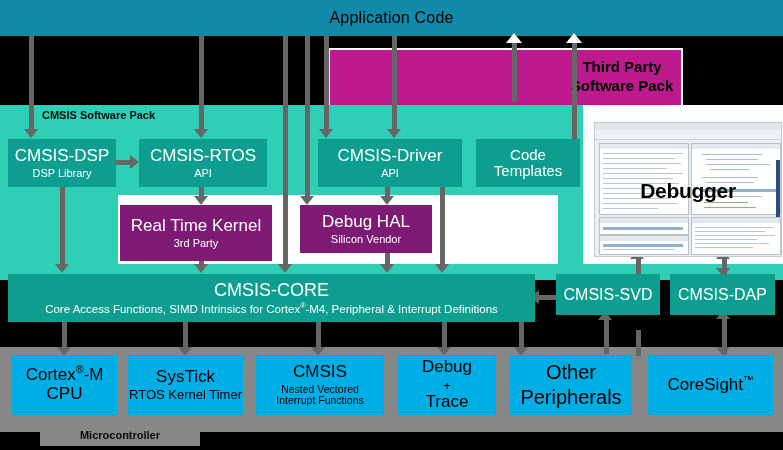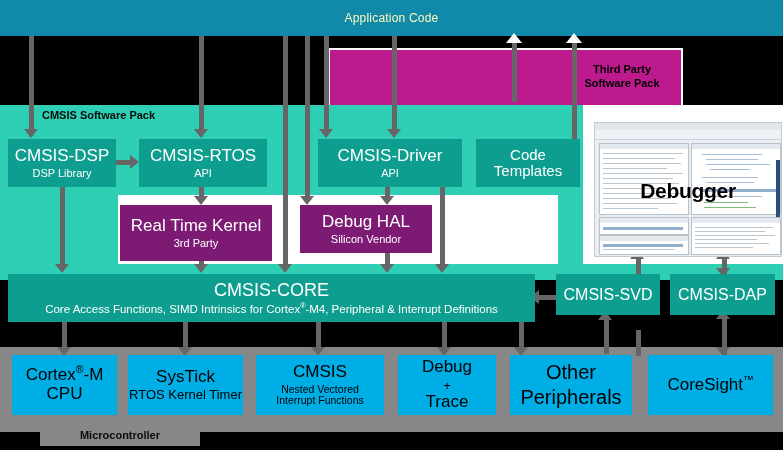--- a/index.html
+++ b/index.html
@@ -5,36 +5,36 @@
   html,body{margin:0;padding:0;background:#000;}
   body{width:783px;height:450px;overflow:hidden;
        font-family:"Liberation Sans",sans-serif;}
   #stage{position:relative;width:783px;height:450px;background:#000;}
 
   .abs{position:absolute;box-sizing:border-box;}
 
   
   #app-band{left:0;top:0;width:783px;height:36px;background:#1189a8;
             display:flex;align-items:center;justify-content:center;}
-  #app-band .txt{color:#fef9c3;font-size:12px;letter-spacing:.2px;}
+  #app-band .txt{color:#000000;font-size:16px;letter-spacing:.2px;}
 
   #cmsis-region{left:0;top:105px;width:783px;height:175px;background:#2ecfb4;}
   #cmsis-label{left:34px;top:105px;width:150px;height:20px;
                background:#2ecfb4;color:#0a0a0a;font-size:11px;font-weight:bold;
                display:flex;align-items:center;padding-left:8px;}
   .notch{background:#fff;}
 
   #mc-region{left:0;top:347px;width:783px;height:85px;background:#878787;}
   #mc-label{left:40px;top:424px;width:160px;height:22px;background:#878787;
             color:#0d0d0d;font-size:11px;font-weight:bold;
             display:flex;align-items:center;justify-content:center;}
 
   #tp-region{left:328px;top:48px;width:355px;height:57px;background:#bd1a8d;
              border:2px solid #fff;border-bottom:none;}
-  #tp-label{right:0px;top:0px;width:118px;height:53px;color:#000;font-size:11px;
+  #tp-label{right:0px;top:0px;width:118px;height:53px;color:#000;font-size:15px;
             font-weight:bold;display:flex;flex-direction:column;
             align-items:center;justify-content:center;line-height:1.25;}
 
   
   .box{display:flex;flex-direction:column;align-items:center;justify-content:center;
        text-align:center;line-height:1.1;}
   .box .t1{font-size:17px;color:#fff;}
   .box .t2{font-size:11px;color:#fff;margin-top:2px;}
   .teal{background:#0d9e8f;}
   .purple{background:#7d1a73;}

